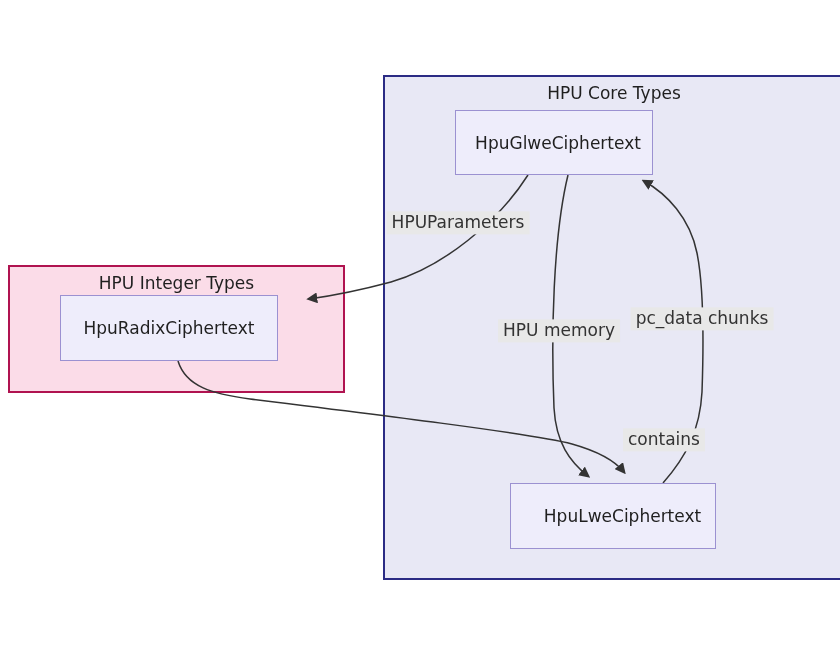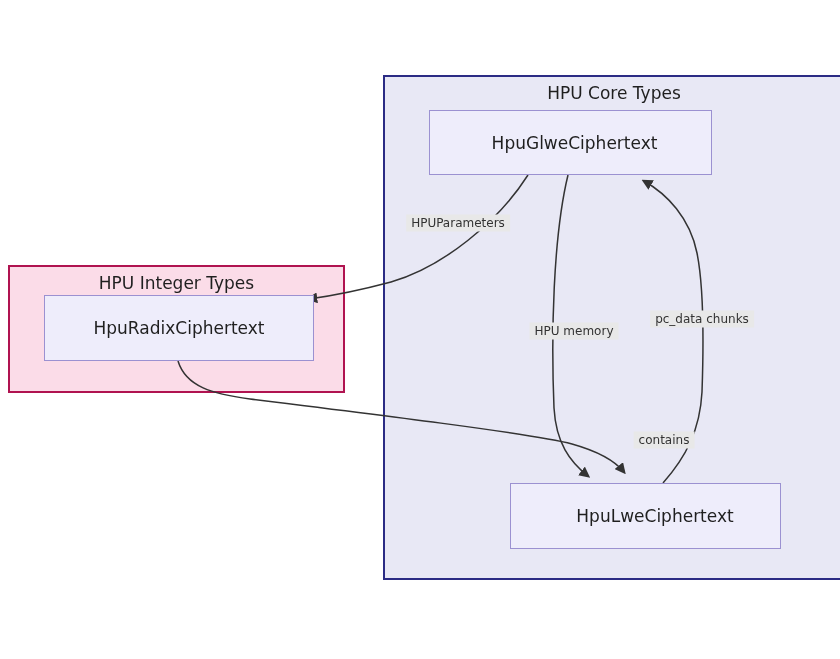--- a/index.html
+++ b/index.html
@@ -49,36 +49,36 @@
     position: absolute;
     box-sizing: border-box;
     background: var(--node-fill);
     border: 1px solid var(--node-border);
     display: flex;
     align-items: center;
     justify-content: center;
     font-size: 17px;
     z-index: 3;
   }
-  .node-glwe  { left: 429px; top: 110px; width: 283px; height: 65px; padding-left: 8px; }
-  .node-radix { left: 44px;  top: 295px; width: 270px; height: 66px; }
-  .node-lwe   { left: 510px; top: 483px; width: 271px; height: 66px; padding-left: 19px; }
+  .node-glwe  { left: 455px; top: 110px; width: 198px; height: 65px; padding-left: 8px; }
+  .node-radix { left: 60px;  top: 295px; width: 218px; height: 66px; }
+  .node-lwe   { left: 510px; top: 483px; width: 206px; height: 66px; padding-left: 19px; }
   .edge-label {
     position: absolute;
     transform: translate(-50%, -50%);
     background: var(--edge-label-bg);
     color: #333333;
-    font-size: 12px;
+    font-size: 17px;
     line-height: 1.25;
     padding: 1px 5px;
     white-space: nowrap;
     z-index: 4;
   }
   .label-params   { left: 458px; top: 223px; }
-  .label-memory   { left: 574px; top: 331px; }
+  .label-memory   { left: 559px; top: 331px; }
   .label-pcdata   { left: 702px; top: 319px; }
   .label-contains { left: 664px; top: 440px; }
 </style>
 </head>
 <body>
 
 <div class="canvas">
 
   <div class="cluster cluster-core">
     <div class="cluster-title">HPU Core Types</div>

